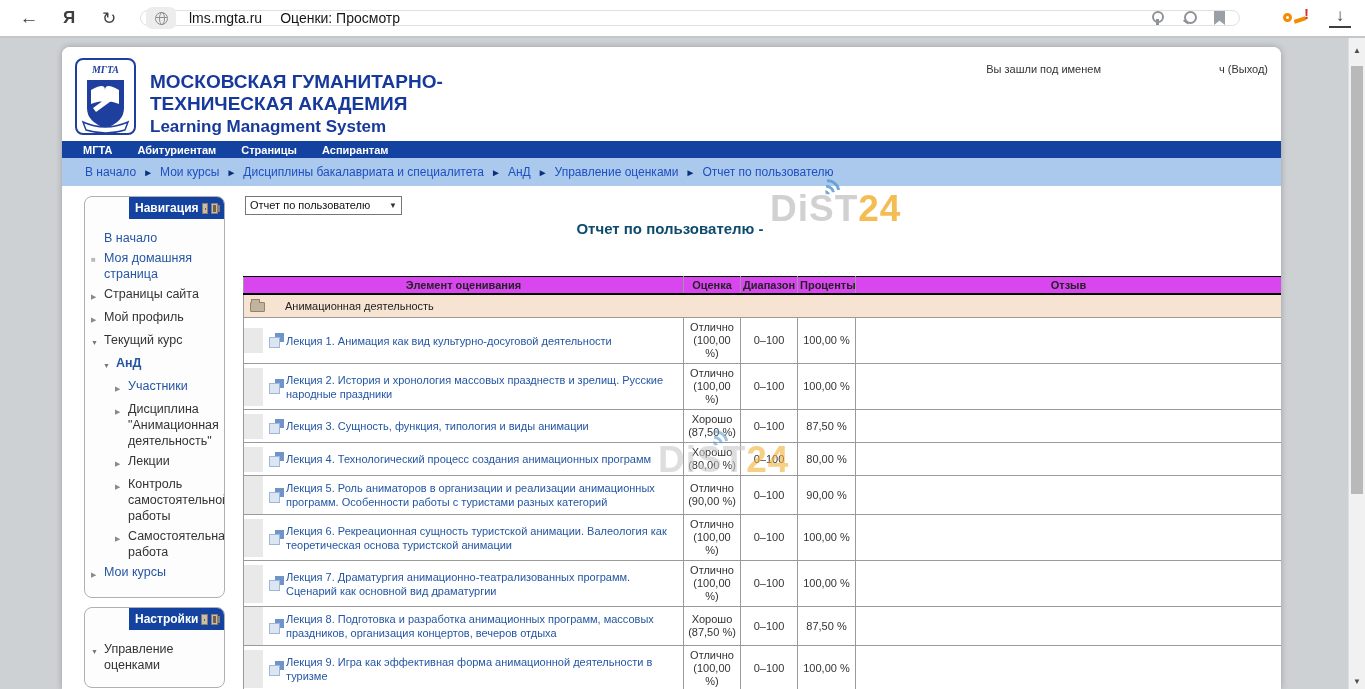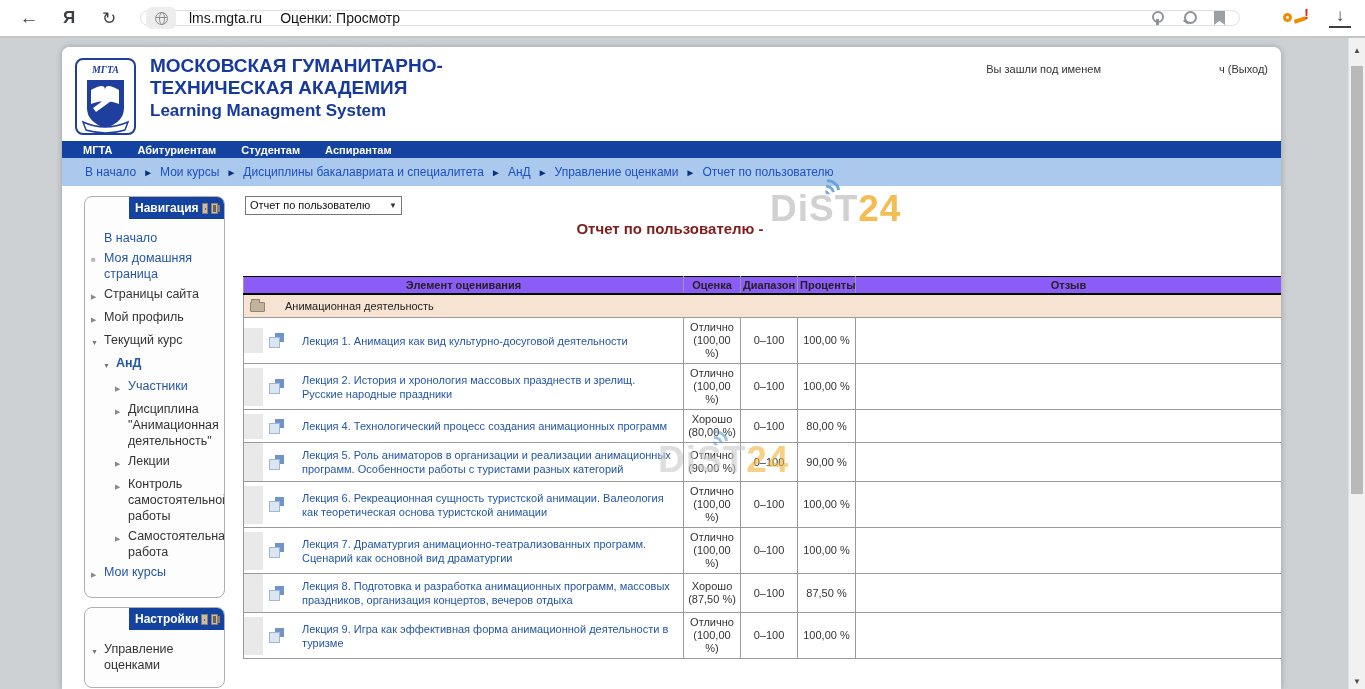--- a/index.html
+++ b/index.html
@@ -51,21 +51,21 @@
   .sb-thumb { position:absolute; top:28px; left:2px; width:12px; height:428px; background:#b9b9b9; }
   .sb-down { position:absolute; bottom:3px; left:0; width:16px; text-align:center; color:#4d4d4d; font-size:8px; }
 
   
   .page { position:absolute; left:62px; top:47px; width:1219px; height:642px; background:#fff;
           border-radius:8px 8px 0 0; box-shadow:0 0 6px rgba(0,0,0,.25); overflow:hidden; }
 
   .site-header { position:relative; height:94px; background:#fff; }
   .logo { position:absolute; left:13px; top:11px; width:61px; height:77px; border:2px solid #1f3f9e;
           border-radius:8px; background:#fff; }
-  .site-titles { position:absolute; left:88px; top:8px; color:#16399b; }
+  .site-titles { position:absolute; left:88px; top:24px; color:#16399b; }
   .site-titles .t1 { font-size:19px; font-weight:bold; line-height:22px; }
   .site-titles .t2 { font-size:17px; font-weight:bold; line-height:24px; }
   .login-info { position:absolute; right:13px; top:16px; font-size:11px; color:#333; display:flex; align-items:center; }
   .login-gap { display:inline-block; width:118px; }
   .logout-link { color:#333; text-decoration:none; }
 
   .mainmenu { position:absolute; left:0; top:94px; width:100%; height:17px; background:#1342a0;
               display:flex; align-items:center; padding-left:21px; gap:25px; }
   .mainmenu a { color:#fff; font-weight:bold; font-size:11px; text-decoration:none; }
 
@@ -95,44 +95,44 @@
   .tree a { color:#2456a4; text-decoration:none; }
   .tree .plain { color:#333; }
   .tree .bold a { font-weight:bold; }
 
   
   .content { position:absolute; left:181px; top:149px; width:1038px; height:493px; }
   .report-select { position:absolute; left:2px; top:0; width:157px; height:19px; background:#fff;
                    border:1px solid #767676; font-size:11px; color:#111; padding:2px 4px; cursor:pointer; }
   .report-select .caret { float:right; font-size:8px; color:#333; padding-top:2px; }
   .heading-wrap { position:absolute; left:0; top:24px; width:810px; text-align:center; }
-  .page-heading { font-size:15px; font-weight:bold; color:#7f1d1d;margin-left:44px; }
+  .page-heading { font-size:15px; font-weight:bold; color:#0c4a6e;margin-left:44px; }
 
   .wm { position:absolute; font-size:37px; font-weight:bold; letter-spacing:1px; white-space:nowrap;
         opacity:.85; pointer-events:none; z-index:6; }
   .wm .g { color:#c9c9c9; } .wm .o { color:#f2b237; }
   .wm1 { left:527px; top:-8px; }
   .wm2 { left:415px; top:243px; opacity:.6; }
   .wm-arcs { position:absolute; left:47px; top:-12px; width:26px; height:26px; transform:rotate(38deg); }
   .arc { position:absolute; border:3px solid transparent; border-top-color:#5b9bd5; border-radius:50%; }
   .arc.a1 { left:9px; top:16px; width:8px; height:8px; }
   .arc.a2 { left:5px; top:10px; width:16px; height:16px; }
   .arc.a3 { left:1px; top:4px; width:24px; height:24px; }
 
   table.grades { position:absolute; left:0; top:80px; width:1038px; border-collapse:collapse;
                  table-layout:fixed; border:1px solid #000; background:#fff; }
-  .grades th { background:#8b5cf6; font-size:11px; font-weight:bold; color:#222; padding:2px;
+  .grades th { background:#d946ef; font-size:11px; font-weight:bold; color:#222; padding:2px;
                border:1px solid #9a9a9a; border-bottom:2px solid #000; border-top:1px solid #000; }
   .grades td { border:1px solid #9a9a9a; font-size:11px; color:#333; vertical-align:middle; }
   .cat-row td { background:#f7e3d1; padding:5px 6px; }
   .cat-inner { display:flex; align-items:center; gap:20px; font-weight:normal; color:#222; }
   .tname { padding:0 !important; }
   .rf { display:flex; align-items:stretch; min-height:100%; }
   .ind { width:19px; flex:none; background:#e9e9e9; }
-  .nc { flex:1; display:flex; align-items:center; gap:18px; padding:5px 6px; }
+  .nc { flex:1; display:flex; align-items:center; gap:2px; padding:5px 6px; }
   .glink { color:#2456a4; text-decoration:none; line-height:14px; }
   .c { text-align:center; padding:3px 2px; line-height:13px; }
   .grades { border-bottom:2px solid #000; }
 
   
   .folder-ic { position:relative; width:15px; height:10px; background:#c2b49c; border:1px solid #8f846f;
                border-radius:1px; flex:none; margin-top:2px; }
   .folder-ic::before { content:""; position:absolute; left:0; top:-4px; width:7px; height:3px;
                        background:#c2b49c; border:1px solid #8f846f; border-bottom:none; border-radius:1px 1px 0 0; }
   .lesson-ic { position:relative; width:15px; height:15px; flex:none; }
@@ -192,21 +192,21 @@
     <div class="login-info">
       <span>Вы зашли под именем</span>
       <span class="login-gap"></span>
       <a class="logout-link">ч (Выход)</a>
     </div>
   </div>
 
   <div class="mainmenu">
     <a href="#">МГТА</a>
     <a href="#">Абитуриентам</a>
-    <a href="#">Студентам</a>
+    <a href="#">Страницы</a>
     <a href="#">Аспирантам</a>
   </div>
 
   <div class="breadcrumb">
     <a href="#">В начало</a>
     <span class="bc-sep">►</span>
     <a href="#">Мои курсы</a>
     <span class="bc-sep">►</span>
     <a href="#">Дисциплины бакалавриата и специалитета</a>
     <span class="bc-sep">►</span>
@@ -374,20 +374,38 @@
             </td>
           <td class="c">
               <div>Отлично</div>
               <div>(100,00 %)</div>
             </td>
           <td class="c">0–100</td>
           <td class="c">100,00 %</td>
           <td></td>
         </tr>
 
+        <tr class="grow">
+          <td class="tname">
+              <div class="rf">
+                <div class="ind"></div>
+            <div class="nc">
+                  <span class="lesson-ic"></span>
+            <a href="#" class="glink">Лекция 3. Сущность, функция, типология и виды анимации</a>
+                </div>
+              </div>
+            </td>
+          <td class="c">
+              <div>Хорошо</div>
+              <div>(87,50 %)</div>
+            </td>
+          <td class="c">0–100</td>
+          <td class="c">87,50 %</td>
+          <td></td>
+        </tr>
 
         <tr class="grow">
           <td class="tname">
               <div class="rf">
                 <div class="ind"></div>
             <div class="nc">
                   <span class="lesson-ic"></span>
             <a href="#" class="glink">Лекция 4. Технологический процесс создания анимационных программ</a>
                 </div>
               </div>

